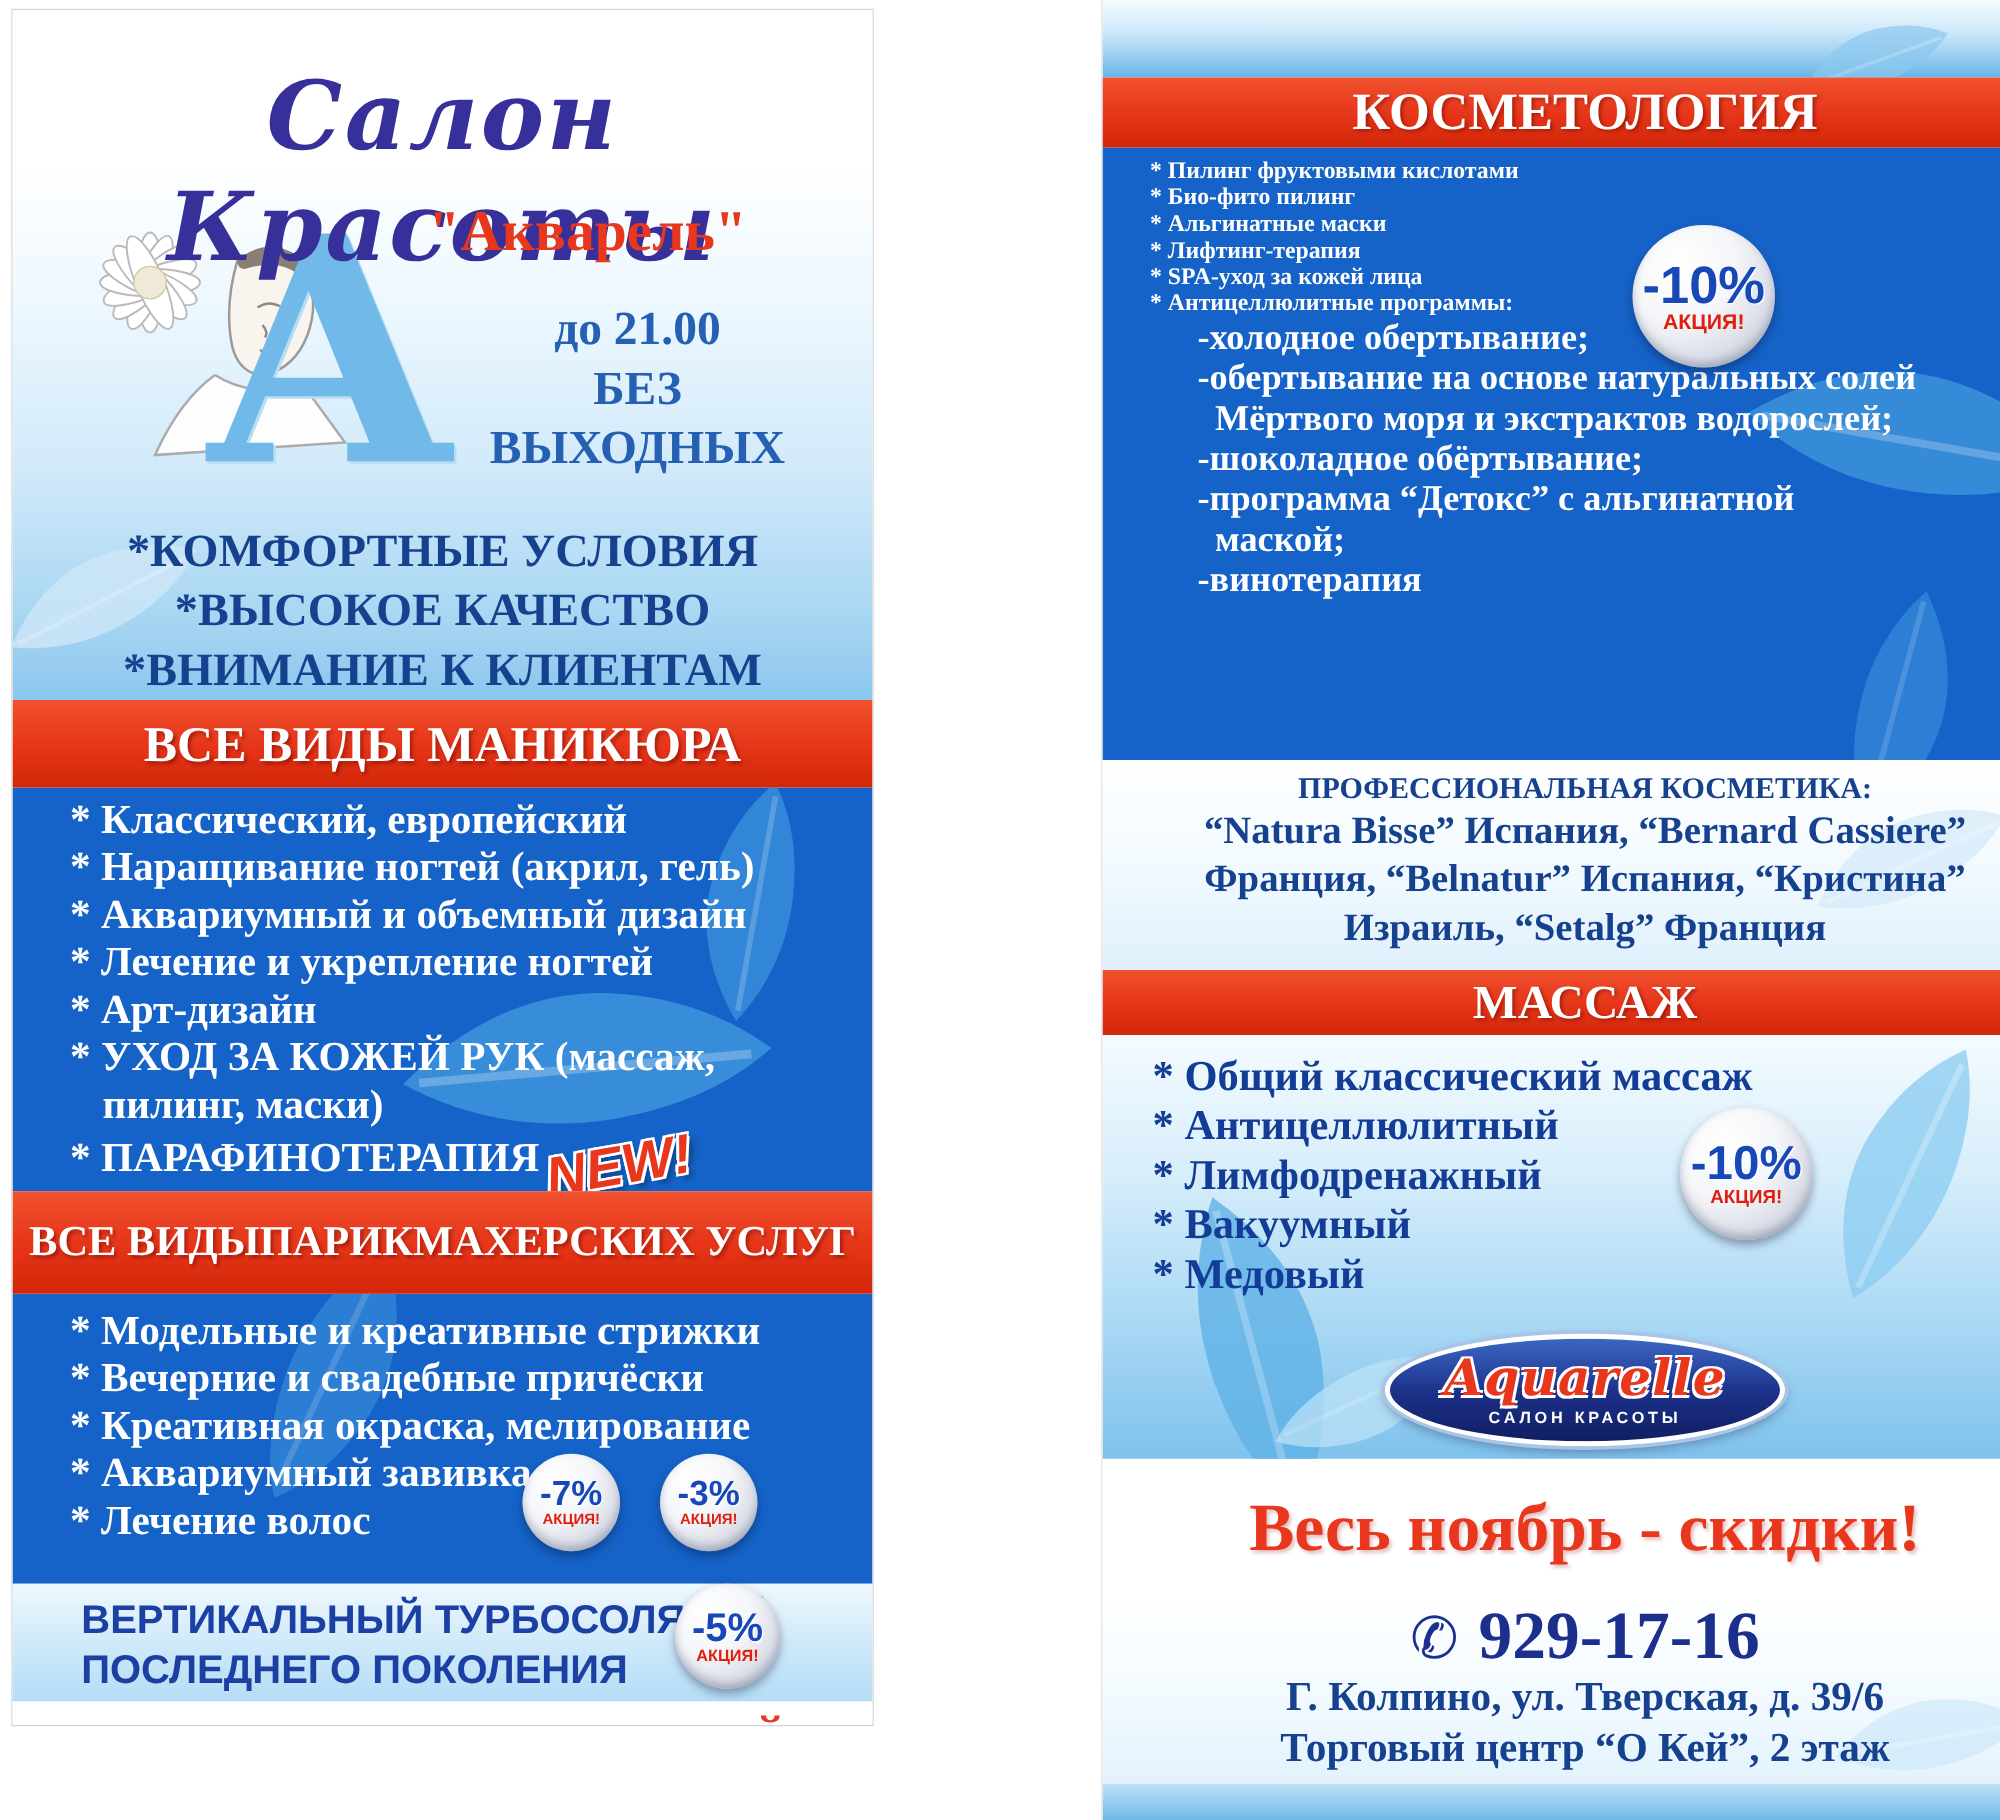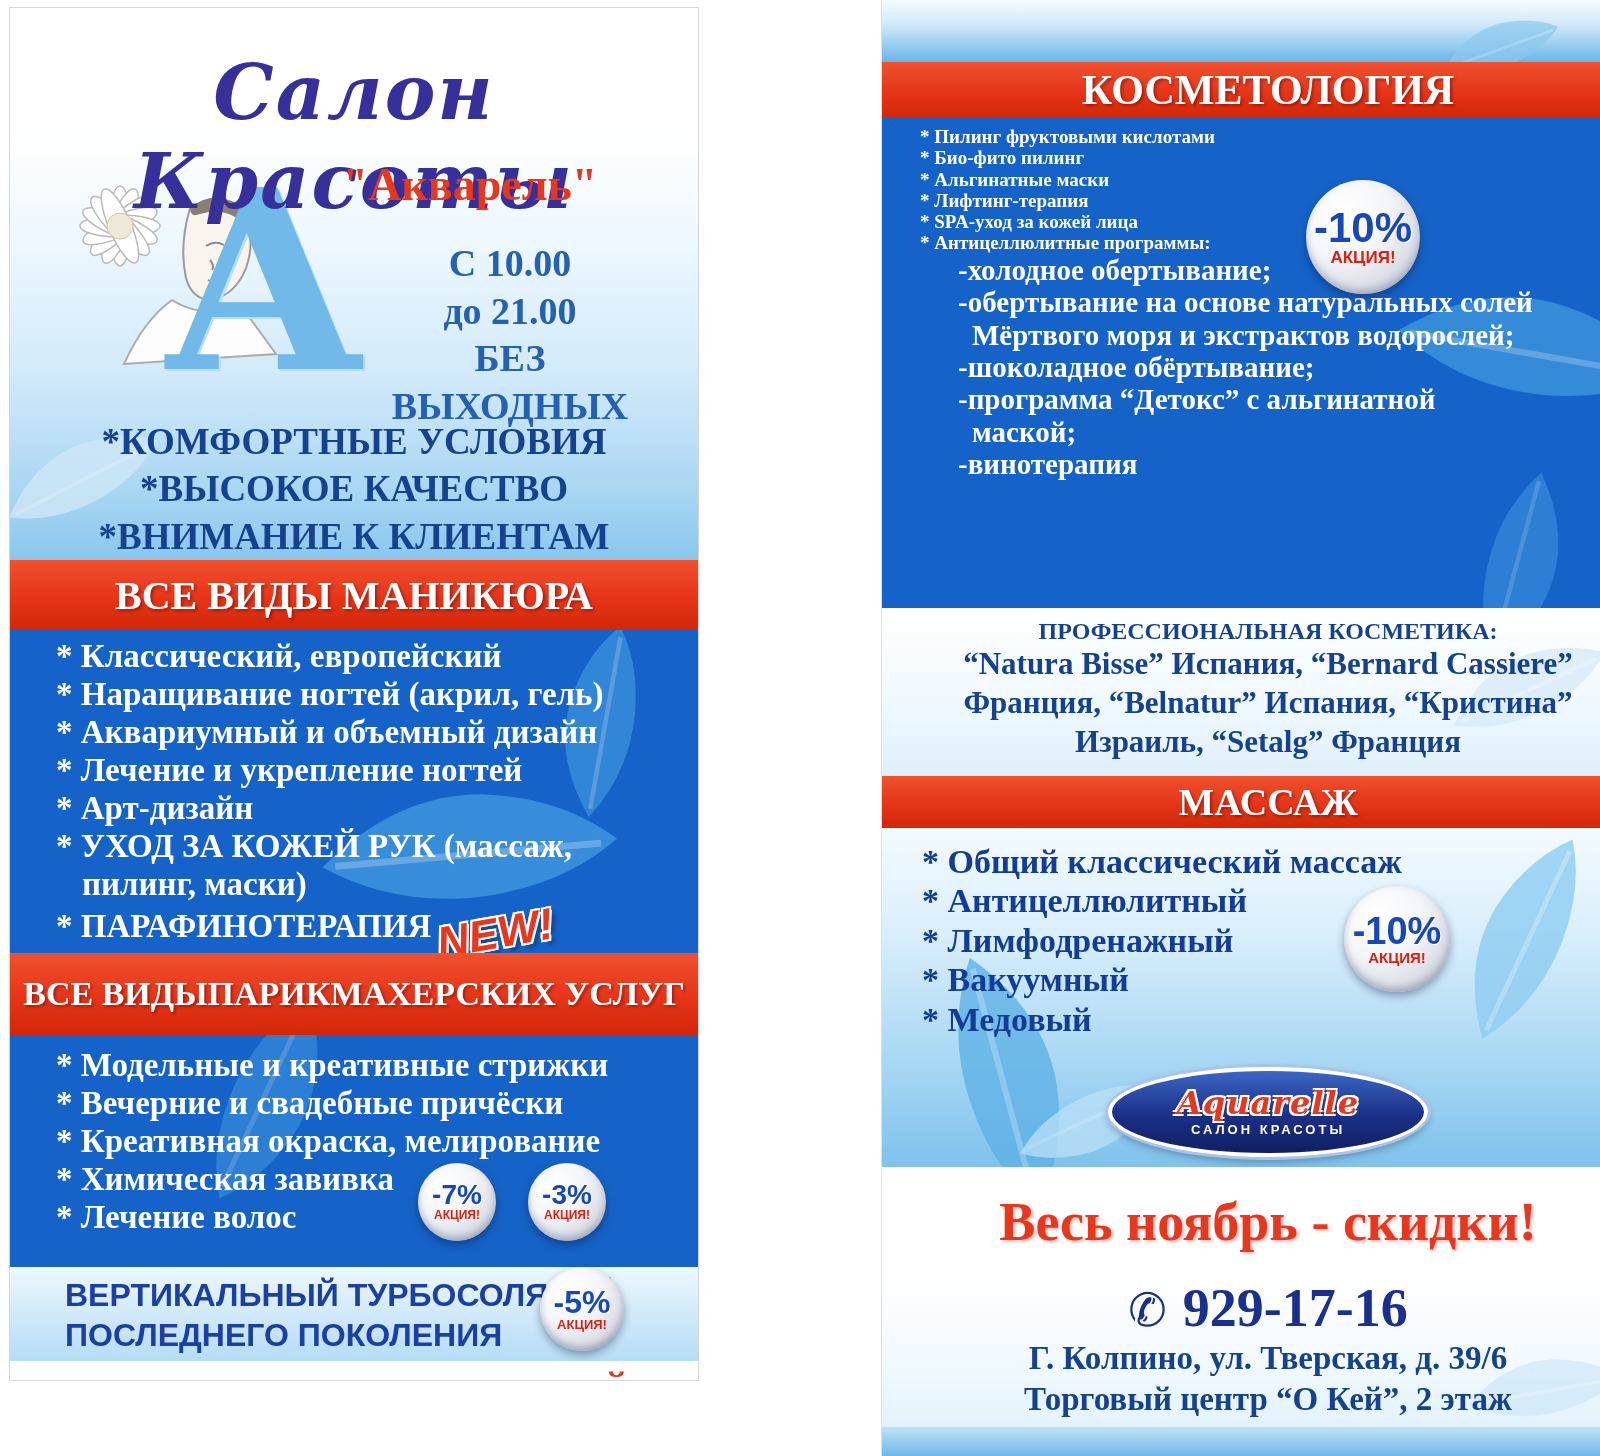--- a/index.html
+++ b/index.html
@@ -89,21 +89,21 @@
                    background:linear-gradient(180deg,#f4fbff 0%,#d8eefb 32%,#a9d8f4 68%,#7fc2ec 100%);}
   .massage-section .list-item{font-size:34px;line-height:1.16;color:#123c96;padding-left:66px;text-indent:-26px;}
   .badge-massage{left:462px;top:58px;width:106px;height:106px;}
   .badge-md .pct{font-size:38px;}
   .badge-md .lbl{font-size:15px;}
   .logo-oval{position:absolute;left:50%;transform:translateX(-50%);bottom:10px;z-index:5;
              width:312px;height:82px;border-radius:50%;
              background:linear-gradient(180deg,#3b66c4 0%,#1b2f86 55%,#101f62 100%);
              border:4px solid #ffffff;box-shadow:0 0 0 3px #aac4e8, 0 4px 9px rgba(0,0,40,.35);
              display:flex;flex-direction:column;align-items:center;justify-content:center;}
-  .logo-text{font-family:"DejaVu Serif",serif;font-style:italic;font-weight:bold;font-size:32px;line-height:1;
+  .logo-text{font-family:"DejaVu Serif",serif;font-style:italic;font-weight:bold;font-size:40px;line-height:1;
              color:#e8371c;letter-spacing:1px;
              text-shadow:-2px -2px 0 #fff,2px -2px 0 #fff,-2px 2px 0 #fff,2px 2px 0 #fff;}
   .logo-sub{font-family:"Liberation Sans",sans-serif;font-weight:bold;font-size:13px;color:#ffffff;
             letter-spacing:3px;margin-top:3px;}
   .promo-band{height:110px;background:#ffffff;display:flex;align-items:center;justify-content:center;
               font-weight:bold;font-size:54px;color:#e8371c;text-shadow:2px 2px 3px rgba(150,0,0,.25);}
   .contact-area{position:relative;height:150px;overflow:hidden;text-align:center;font-weight:bold;color:#15418f;
                 background:linear-gradient(180deg,#ffffff 0%,#f2faff 55%,#e2f2fc 100%);}
   .phone-row{position:relative;z-index:2;font-size:54px;color:#1b2f8c;line-height:1.1;margin-top:2px;}
   .phone-icon{font-family:"DejaVu Sans",sans-serif;font-size:46px;margin-right:16px;}
@@ -154,21 +154,20 @@
           <path d="M166,98 q9,-6 18,-1"></path>
           <path d="M170,112 q5,6 2,10"></path>
           <path d="M168,132 q10,6 18,1"></path>
           <path d="M132,152 Q160,170 204,162 L236,206 L84,216 Q104,172 132,152" fill="#fdfdfd" stroke="#ababab"></path>
         </g>
       </svg>
 
       <div class="big-letter">А</div>
 
       <div class="hours">
-        <div>С 10.00</div>
         <div>до 21.00</div>
         <div>БЕЗ</div>
         <div>ВЫХОДНЫХ</div>
       </div>
 
       <div class="features">
         <div>*КОМФОРТНЫЕ УСЛОВИЯ</div>
         <div>*ВЫСОКОЕ КАЧЕСТВО</div>
         <div>*ВНИМАНИЕ К КЛИЕНТАМ</div>
       </div>
@@ -205,21 +204,21 @@
     </div>
 
     <div class="blue-section hair-section">
       <svg class="leaf" style="left:170px;top:-25px;width:170px;height:170px;transform:rotate(160deg);opacity:.6" viewBox="0 0 100 100" fill="#3c92dd">
           <use href="#leafShape"></use>
         </svg>
       <div class="list white-list">
         <div class="list-item">* Модельные и креативные стрижки</div>
         <div class="list-item">* Вечерние и свадебные причёски</div>
         <div class="list-item">* Креативная окраска, мелирование</div>
-        <div class="list-item">* Химическая завивка</div>
+        <div class="list-item">* Аквариумный завивка</div>
         <div class="list-item">* Лечение волос</div>
       </div>
       <div class="badge badge-sm badge-7">
         <div class="pct">-7%</div>
         <div class="lbl">АКЦИЯ!</div>
       </div>
       <div class="badge badge-sm badge-3">
         <div class="pct">-3%</div>
         <div class="lbl">АКЦИЯ!</div>
       </div>

